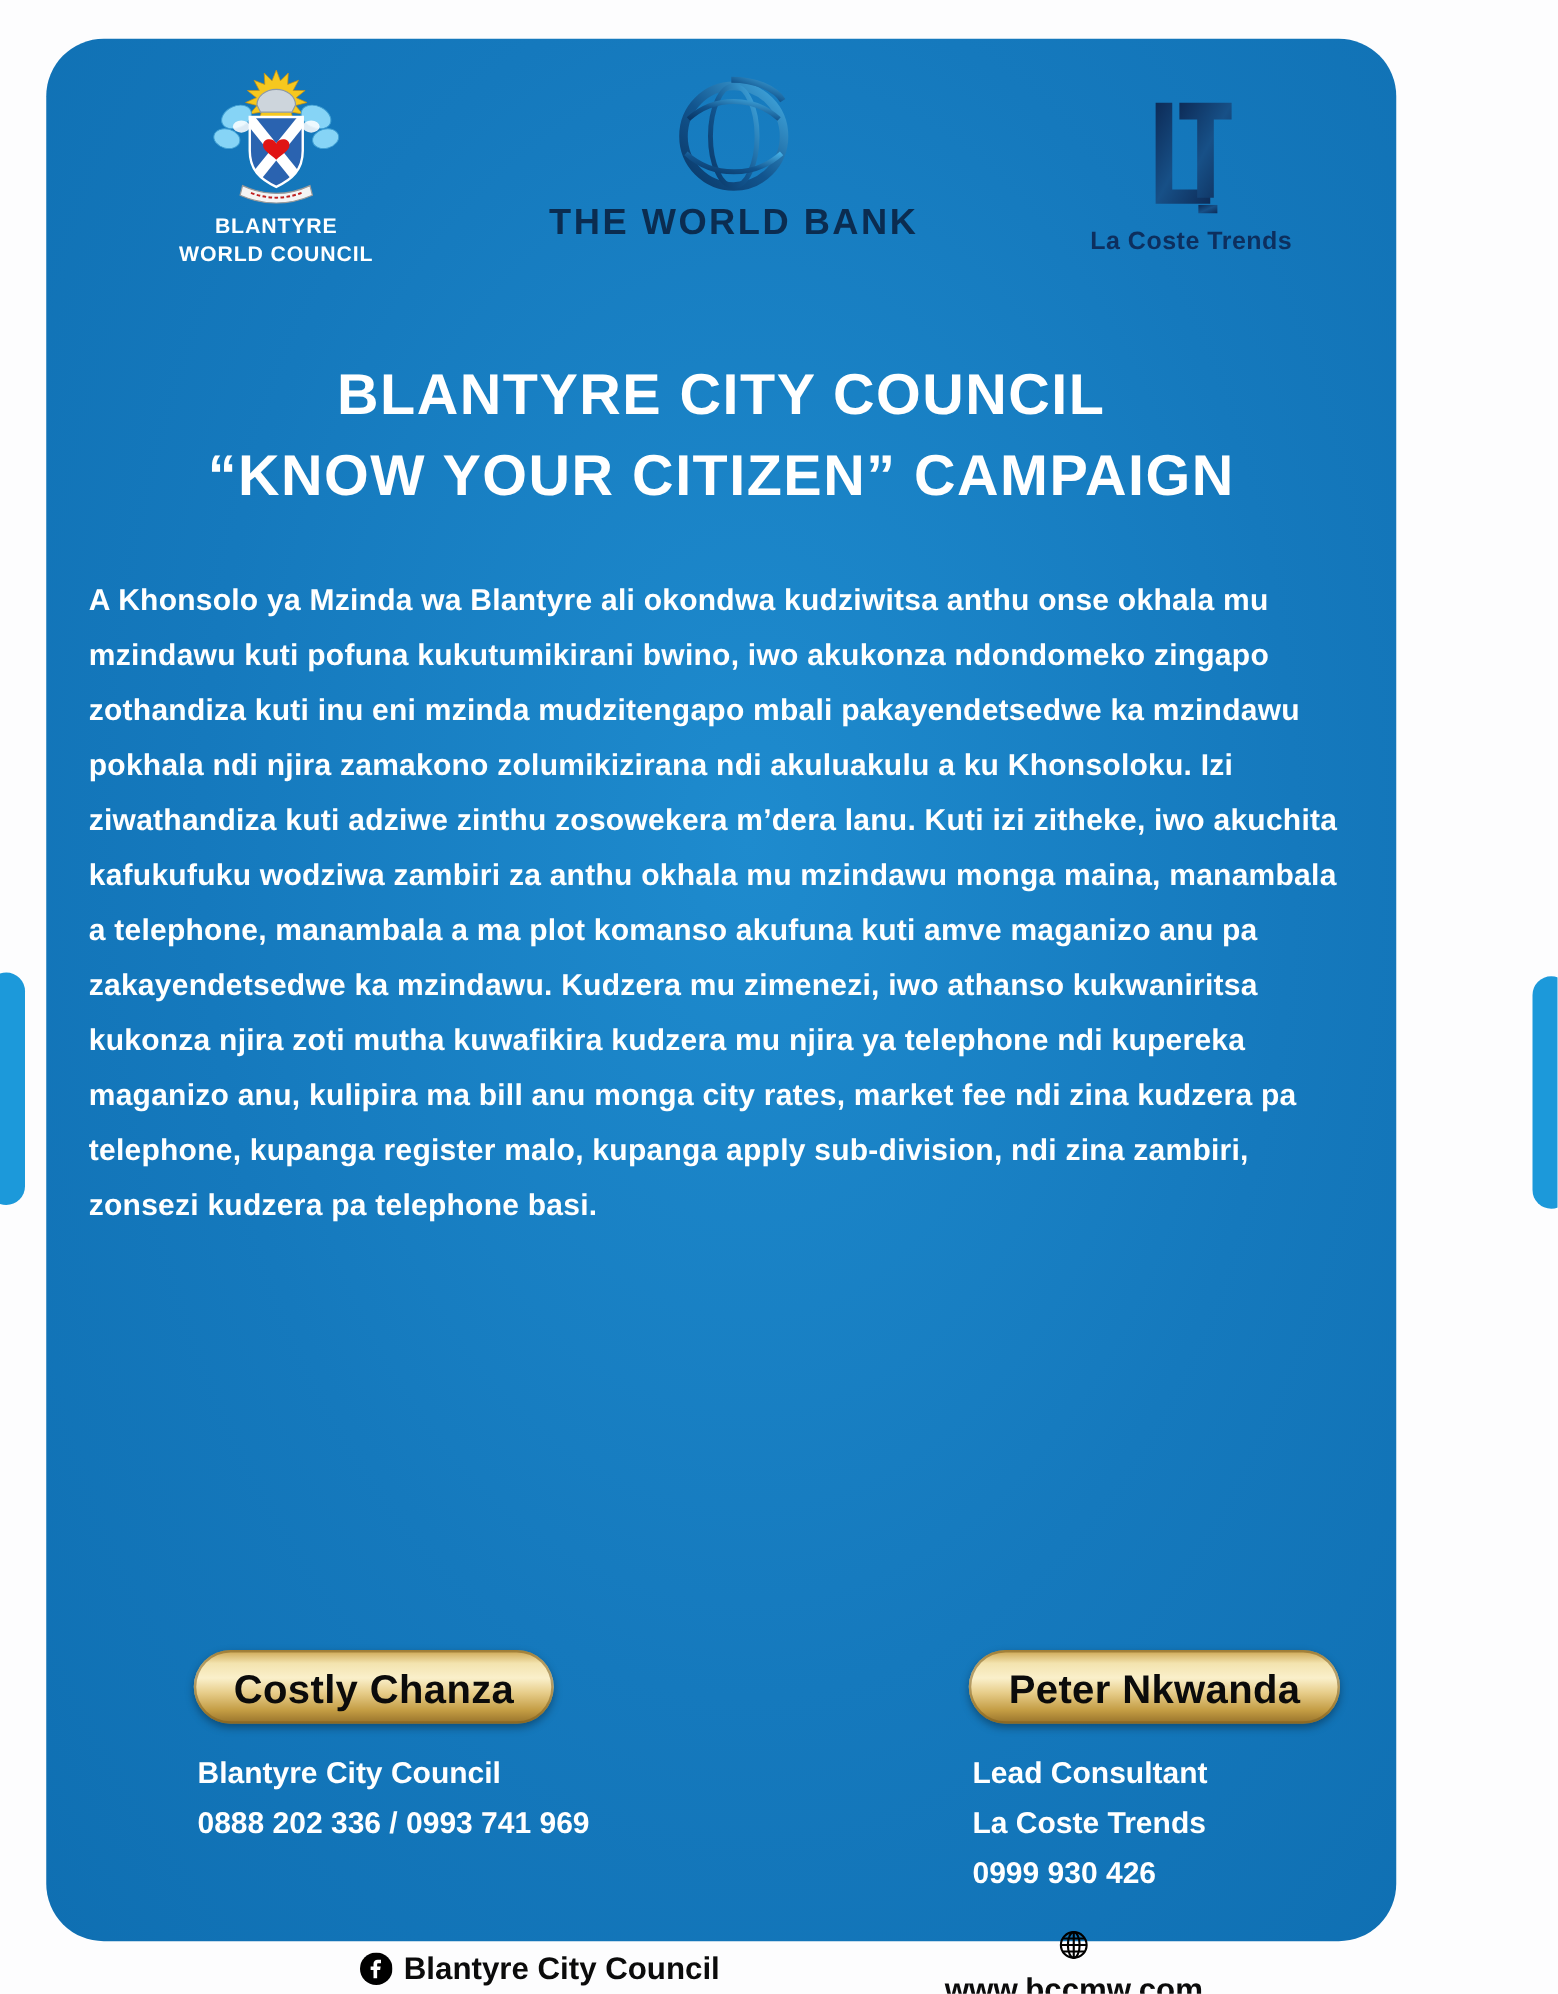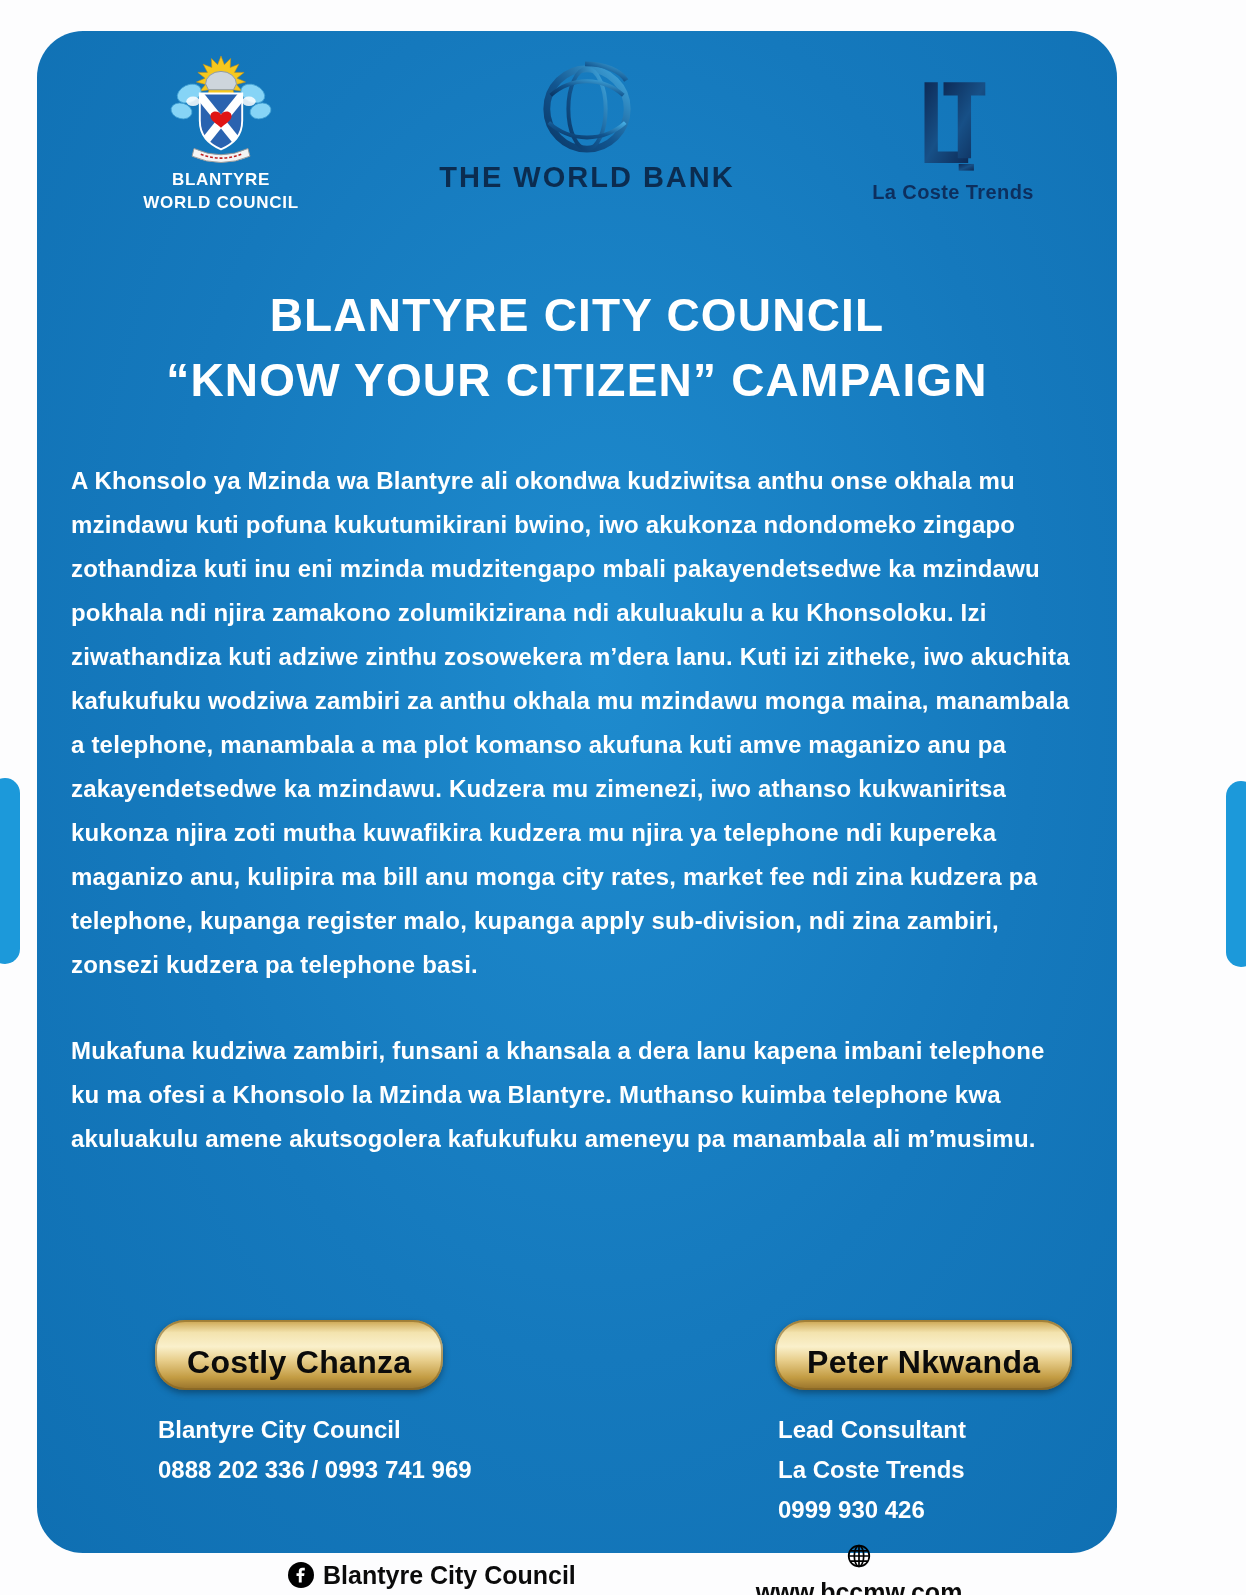--- a/index.html
+++ b/index.html
@@ -39,21 +39,21 @@
   .body-text{position:absolute;top:428px;left:34px;right:44px;
     color:#ffffff;font-size:24px;line-height:44px;font-weight:600;letter-spacing:0.2px;}
   .body-text p{margin:0 0 42px 0;}
 
   
   .contacts{position:absolute;top:1289px;left:0;right:0;height:240px;}
   .contact{position:absolute;top:0;}
   .contact.c0{left:118px;}
   .contact.c1{left:738px;}
   .pill{
-    display:inline-block;padding:24px 32px 9px;border-radius:30px;
+    display:inline-block;padding:13px 32px 9px;border-radius:30px;
     background:linear-gradient(180deg,#caa24c 0%,#f3e3ae 18%,#faf0cb 38%,#e7cd8a 58%,#c39c43 82%,#96712a 100%);
     box-shadow:0 3px 7px rgba(0,0,0,0.35), inset 0 0 0 2px rgba(125,95,32,0.55);
     color:#0b0b0b;font-size:32px;font-weight:800;letter-spacing:0.3px;
   }
   .contact-details{margin-top:20px;margin-left:3px;color:#ffffff;font-size:24px;font-weight:600;line-height:40px;}
 
   
   .footer{position:absolute;left:0;top:1556px;width:100%;height:38px;display:flex;align-items:center;}
   .footer-item{display:flex;align-items:center;gap:9px;color:#0b0b0b;font-weight:700;font-size:25px;cursor:pointer;}
   .footer-item.fb{margin-left:288px;}
@@ -155,21 +155,20 @@
     </div>
   </div>
 
   <div class="title">
     <div>BLANTYRE CITY COUNCIL</div>
     <div>“KNOW YOUR CITIZEN” CAMPAIGN</div>
   </div>
 
   <div class="body-text">
     <p>A Khonsolo ya Mzinda wa Blantyre ali okondwa kudziwitsa anthu onse okhala mu mzindawu kuti pofuna kukutumikirani bwino, iwo akukonza ndondomeko zingapo zothandiza kuti inu eni mzinda mudzitengapo mbali pakayendetsedwe ka mzindawu pokhala ndi njira zamakono zolumikizirana ndi akuluakulu a ku Khonsoloku. Izi ziwathandiza kuti adziwe zinthu zosowekera m’dera lanu. Kuti izi zitheke, iwo akuchita kafukufuku wodziwa zambiri za anthu okhala mu mzindawu monga maina, manambala a telephone, manambala a ma plot komanso akufuna kuti amve maganizo anu pa zakayendetsedwe ka mzindawu. Kudzera mu zimenezi, iwo athanso kukwaniritsa kukonza njira zoti mutha kuwafikira kudzera mu njira ya telephone ndi kupereka maganizo anu, kulipira ma bill anu monga city rates, market fee ndi zina kudzera pa telephone, kupanga register malo, kupanga apply sub-division, ndi zina zambiri, zonsezi kudzera pa telephone basi.</p>
-    <p>Mukafuna kudziwa zambiri, funsani a khansala a dera lanu kapena imbani telephone ku ma ofesi a Khonsolo la Mzinda wa Blantyre. Muthanso kuimba telephone kwa akuluakulu amene akutsogolera kafukufuku ameneyu pa manambala ali m’musimu.</p>
   </div>
 
   <div class="contacts">
 
     <div class="contact c0">
       <span class="pill">Costly Chanza</span>
       <div class="contact-details">
         <div>Blantyre City Council</div>
         <div>0888 202 336 / 0993 741 969</div>
       </div>

